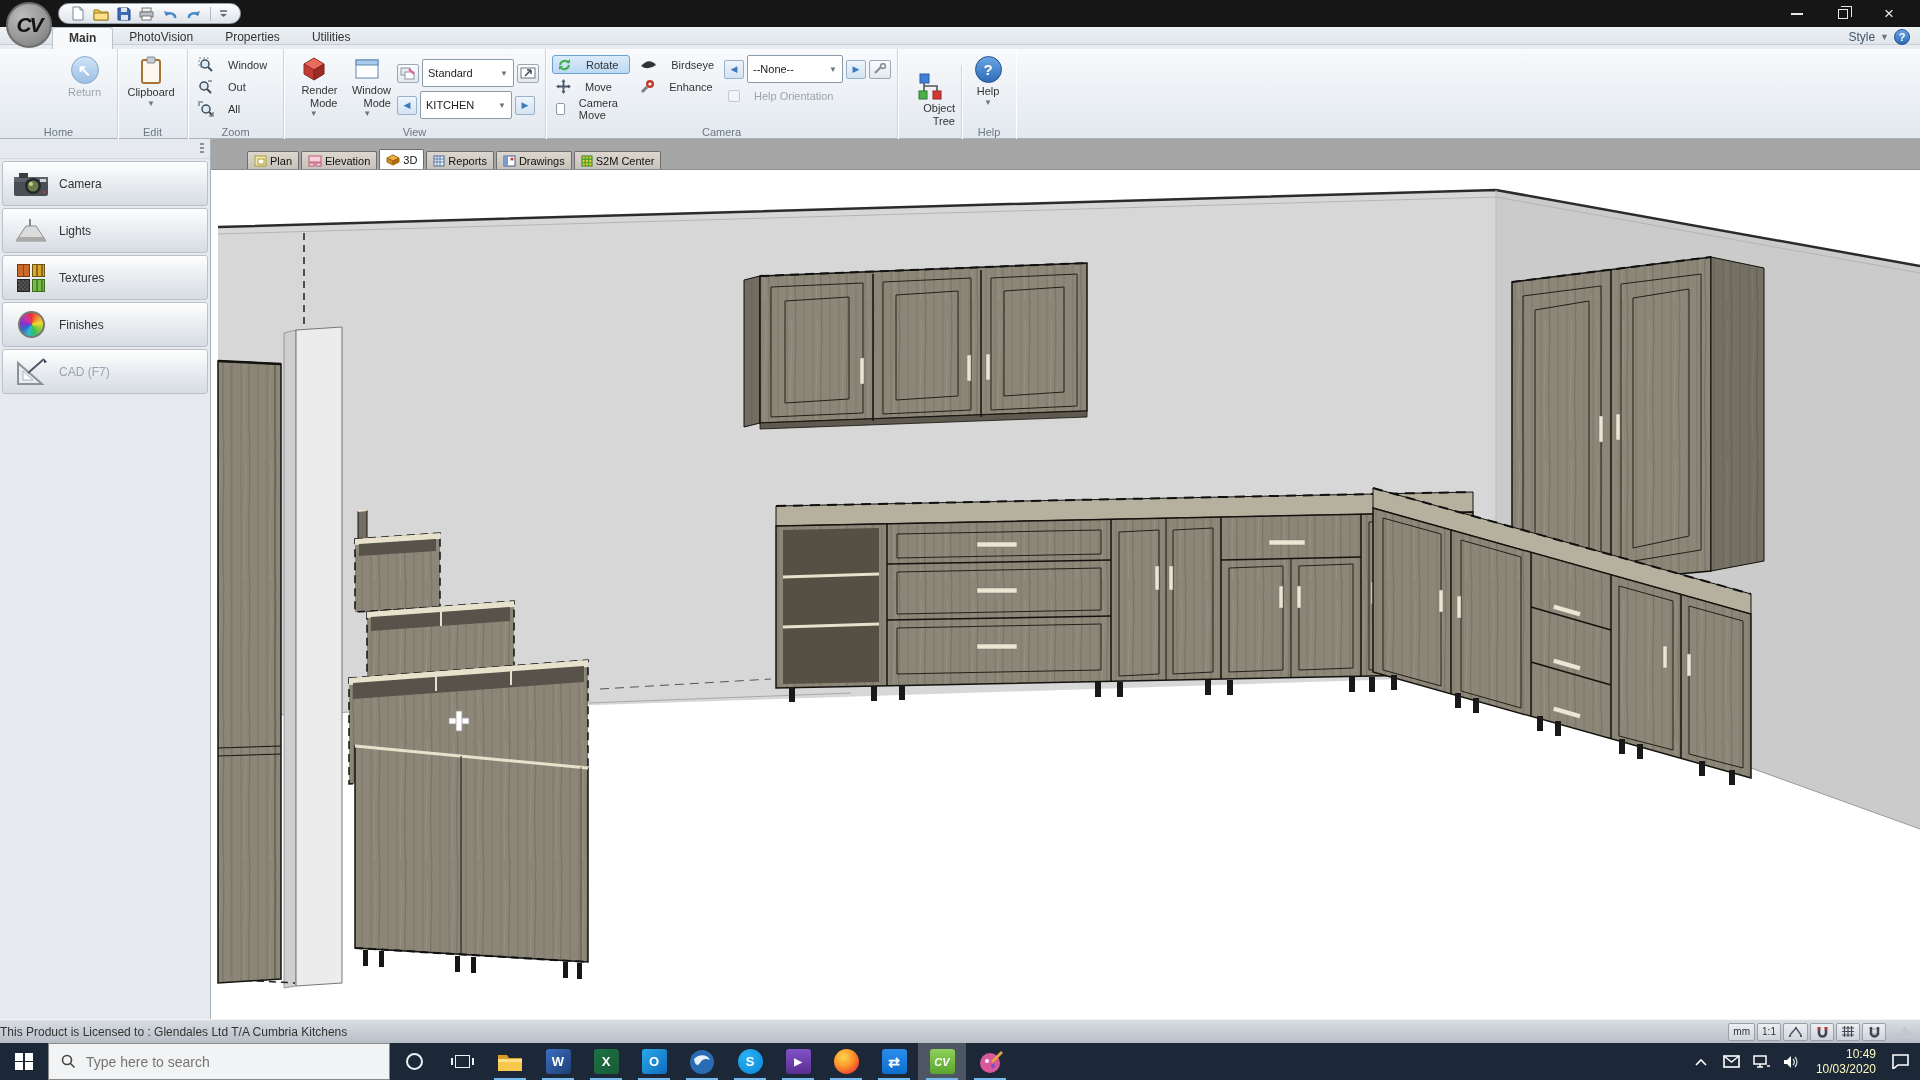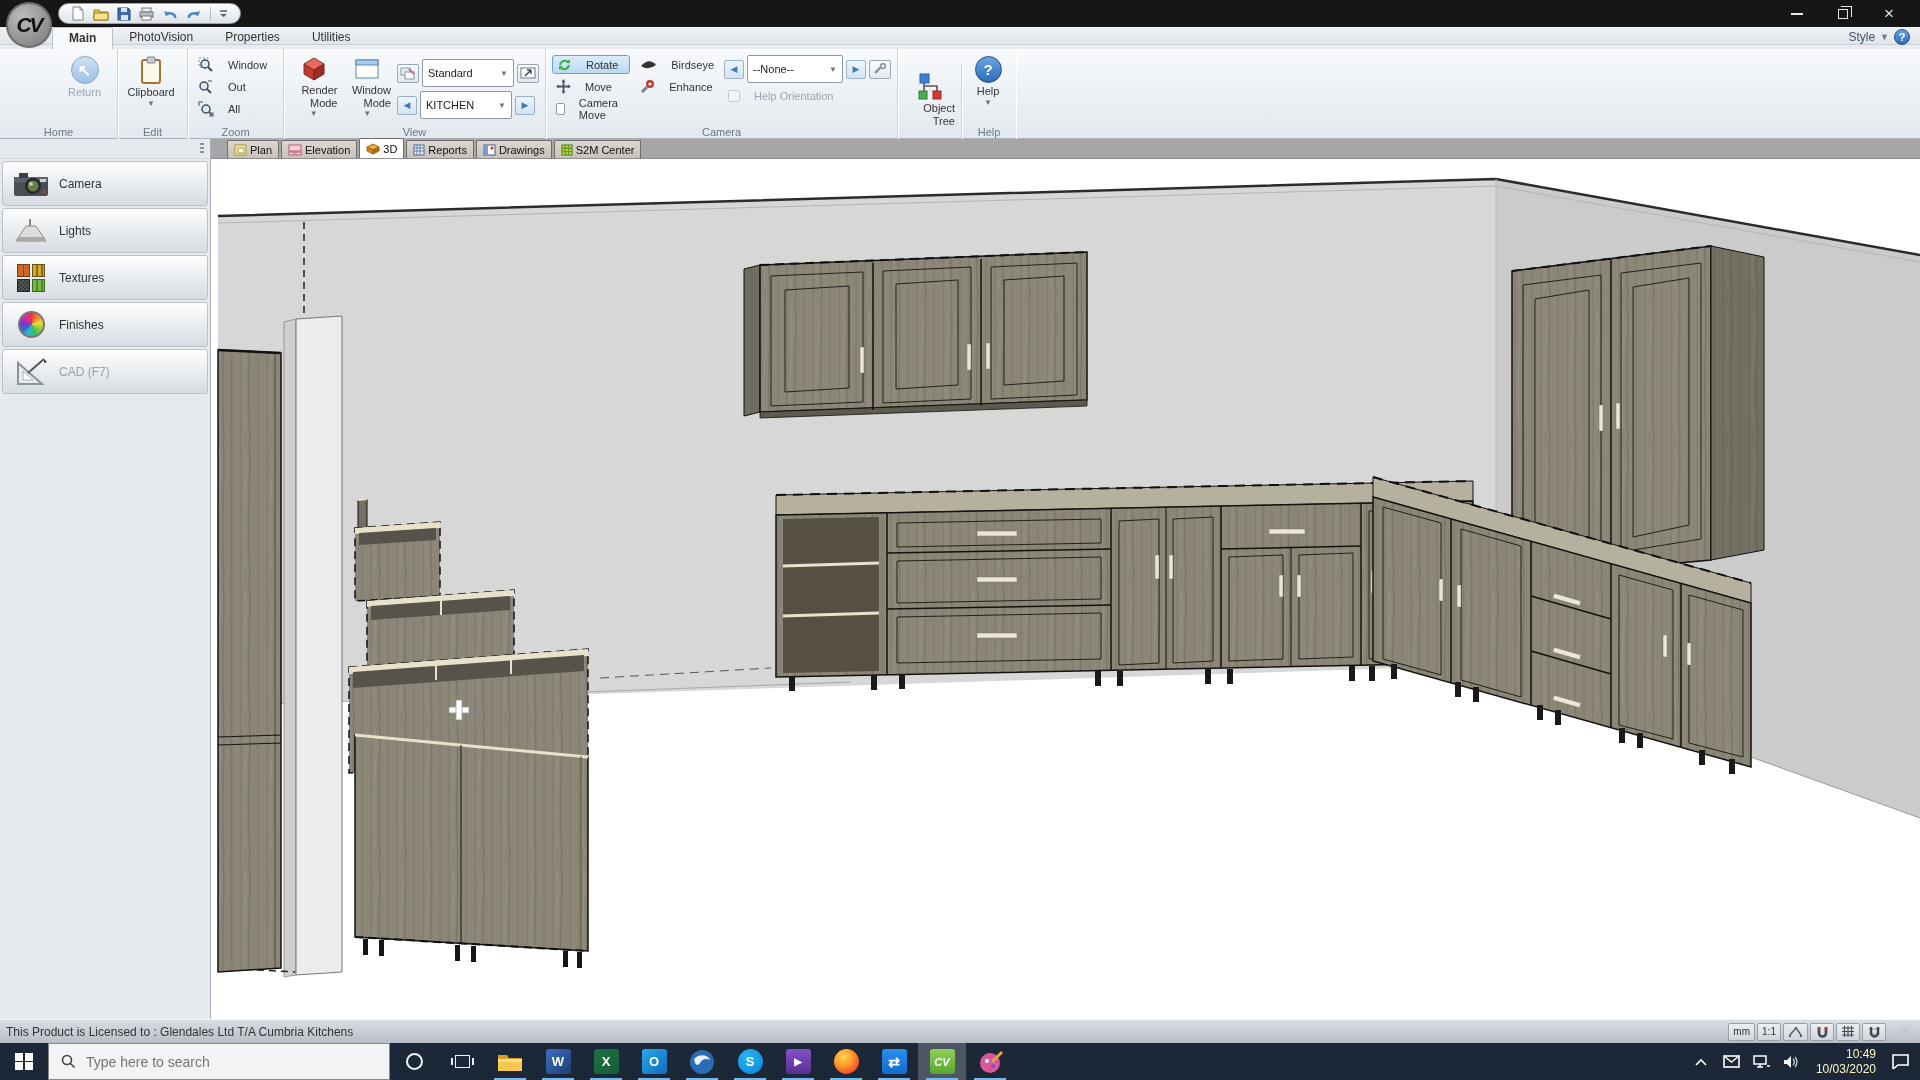--- a/index.html
+++ b/index.html
@@ -68,31 +68,31 @@
   .wheel { width:27px; height:27px; border-radius:50%; border:2px solid #777;
            background:conic-gradient(#e33,#e83,#ed3,#8c3,#3b6,#3bc,#36c,#83c,#c3a,#e33); }
   .texgrid { width:28px; height:28px; display:grid; grid-template-columns:13px 13px; grid-template-rows:13px 13px; gap:2px; }
   .tex1 { background:repeating-linear-gradient(90deg,#c96a2a 0 5px,#8a4a16 5px 6px), #c96a2a; border:1px solid #7a3a10; }
   .tex2 { background:repeating-linear-gradient(90deg,#d8a62a 0 3px,#8a6a1a 3px 5px); border:1px solid #6a5212; }
   .tex3 { background:repeating-conic-gradient(#3a3a3a 0 25%, #555 0 50%) 0 0/4px 4px; border:1px solid #222; }
   .tex4 { background:repeating-linear-gradient(90deg,#7ab648 0 3px,#4a8a2a 3px 5px); border:1px solid #3a6a1e; }
 
   
   .canvas-col { width:1709px; display:flex; flex-direction:column; }
-  .viewtabs { height:20px; background:#a6a6a6; display:flex; align-items:flex-end; padding-left:16px; gap:2px; border-bottom:1px solid #8e8e8e; }
+  .viewtabs { height:31px; background:#a6a6a6; display:flex; align-items:flex-end; padding-left:36px; gap:2px; border-bottom:1px solid #8e8e8e; }
   .vtab { height:18px; display:flex; align-items:center; gap:3px; padding:0 6px; font-size:11px; color:#111;
           background:linear-gradient(#dcd8d0,#c6c2ba); border:1px solid #6e6e6e; border-bottom:none; border-radius:2px 2px 0 0; }
   .vtab.active { background:#fff; height:20px; }
   .canvas { position:relative; flex:1; background:#fff; overflow:hidden; }
   .scene { display:block; }
 
   
   .statusbar { position:absolute; left:0; top:1019px; width:1920px; height:24px;
                background:linear-gradient(#d9dee3,#b7bec6); border-top:1px solid #f2f4f6; display:flex; align-items:center; }
-  .status-text { font-size:12px; color:#333; padding-left:6px; flex:1; }
+  .status-text { font-size:12px; color:#333; flex:1; }
   .sbox { height:18px; min-width:24px; margin-right:2px; border:1px solid #98a0a9; border-radius:2px;
           background:linear-gradient(#eceff2,#cfd5db); font-size:10px; color:#333; display:flex; align-items:center; justify-content:center; padding:0 4px; }
   .sgrip { width:0; height:0; border-left:9px solid transparent; border-right:9px solid transparent; border-bottom:12px solid #c2c8cf; margin:0 6px 0 8px; }
 
   
   .taskbar { position:absolute; left:0; top:1043px; width:1920px; height:37px; background:#1c2737; display:flex; align-items:stretch; }
   .tb-start { width:48px; display:flex; align-items:center; justify-content:center; }
   .winlogo { display:grid; grid-template-columns:8px 8px; grid-template-rows:8px 8px; gap:1.5px; }
   .winlogo i { background:#fff; }
   .tb-search { width:342px; background:#f2f3f4; border:1px solid #888; display:flex; align-items:center; gap:10px; padding:0 12px; }

